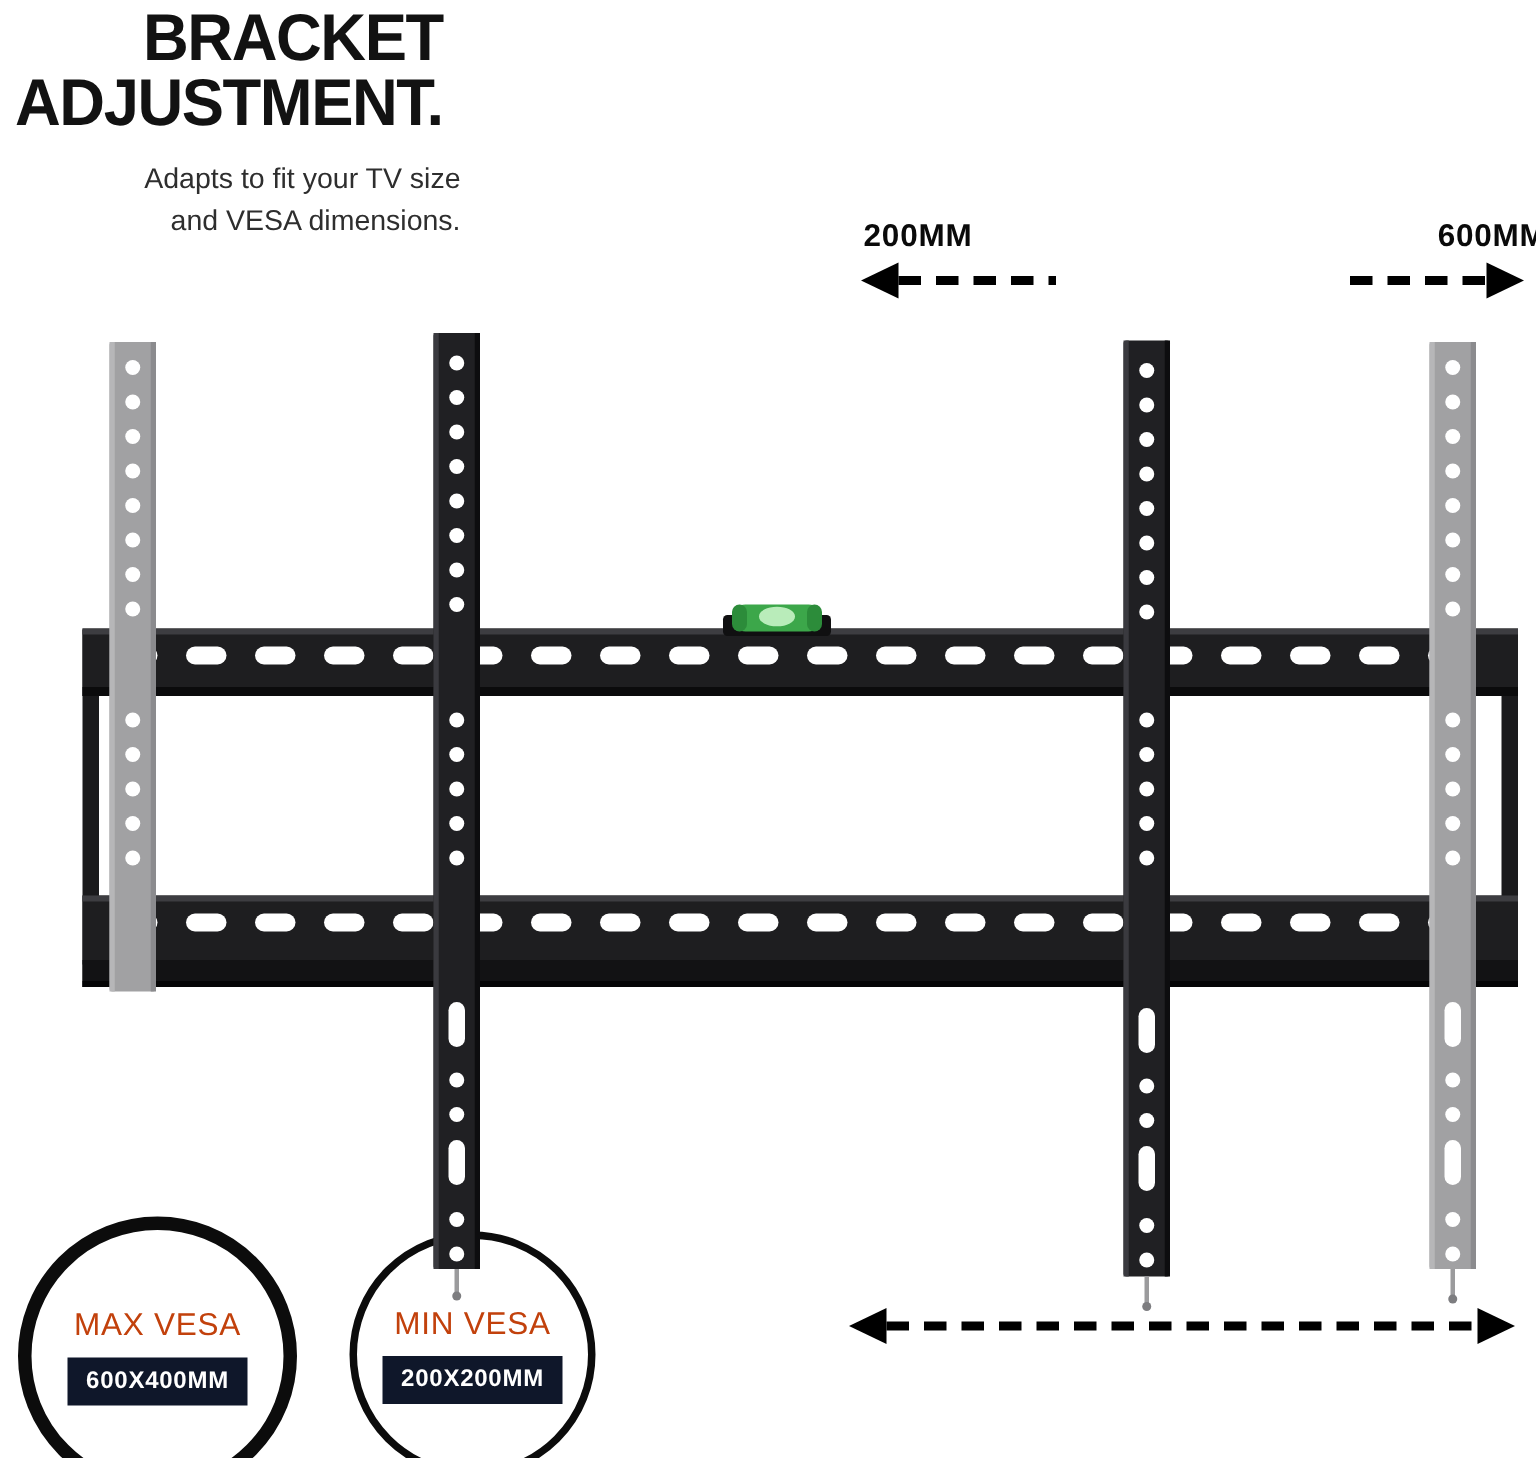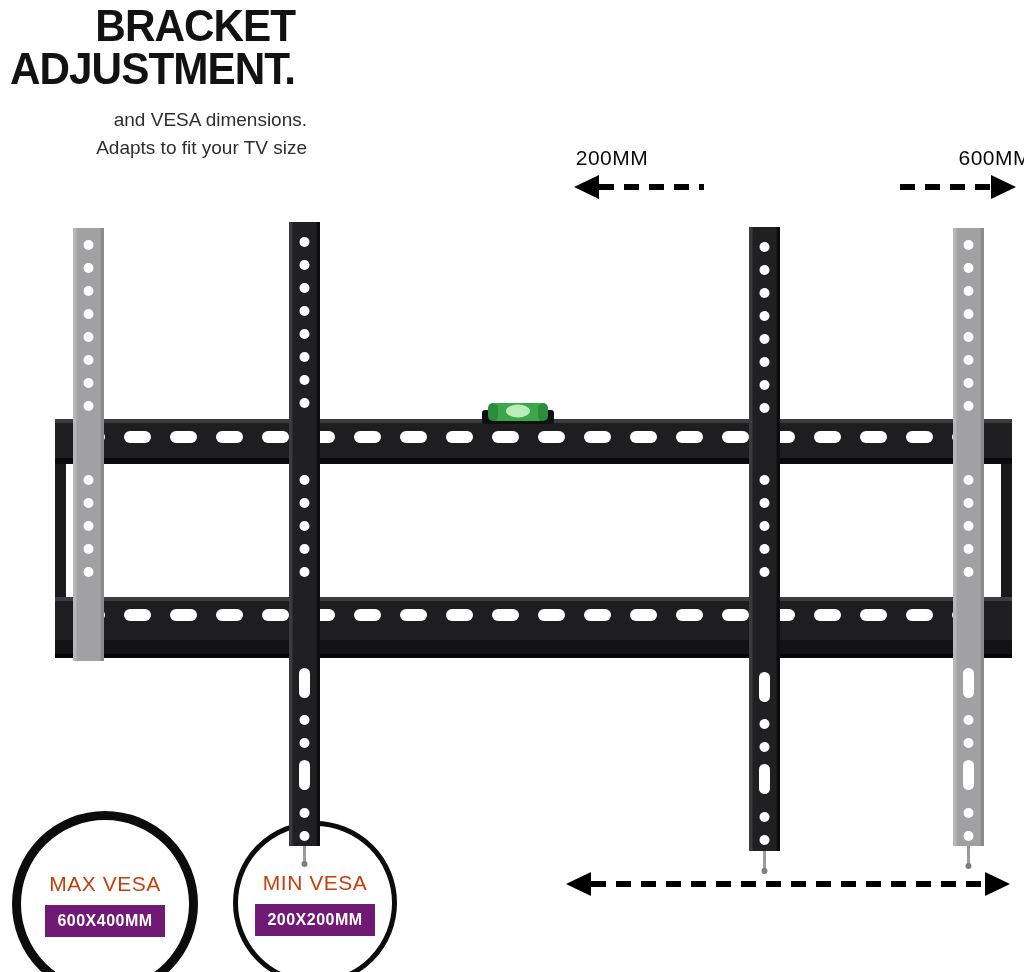--- a/index.html
+++ b/index.html
@@ -29,21 +29,21 @@
     color: #2e2e2e;
     line-height: 1.45;
   }
   .subtitle span { display: block; }
 
   .measure-label {
     position: absolute;
     top: 146px;
     width: 90px;
     text-align: center;
-    font-weight: 400;
+    font-weight: 700;
     font-size: 21px;
     letter-spacing: 0.5px;
     color: #0a0a0a;
   }
   .label-min { left: 567px; }
   .label-max { left: 941px; text-align: right; }
 
   .vesa-badge {
     position: absolute;
     background: #ffffff;
@@ -51,21 +51,21 @@
     display: flex;
     flex-direction: column;
     align-items: center;
     justify-content: center;
     gap: 9px;
   }
   .badge-max { left: 12px;  top: 811px; width: 186px; height: 186px; border: 9px solid #0c0c0c; }
   .badge-min { left: 233px; top: 821px; width: 164px; height: 164px; border: 5px solid #0c0c0c; }
   .vesa-label { font-size: 21px; color: #c2410c; letter-spacing: 0.5px; }
   .vesa-value {
-    background: #701a75;
+    background: #0f172a;
     color: #ffffff;
     font-weight: 700;
     font-size: 16px;
     letter-spacing: 0.5px;
     padding: 7px 12px;
   }
 
   .illustration {
     position: absolute;
     left: 0; top: 0;
@@ -76,22 +76,22 @@
 <body>
 
 <div class="page">
 
   <header class="header">
     <h1 class="title">
       <span class="title-line">BRACKET</span>
       <span class="title-line">ADJUSTMENT.</span>
     </h1>
     <p class="subtitle">
+      <span>Adapts to fit your TV size</span>
       <span>and VESA dimensions.</span>
-      <span>Adapts to fit your TV size</span>
     </p>
   </header>
 
   <div class="measure-label label-min">200MM</div>
   <div class="measure-label label-max">600MM</div>
 
   <div class="vesa-badge badge-max">
     <div class="vesa-label">MAX VESA</div>
     <div class="vesa-value">600X400MM</div>
   </div>

